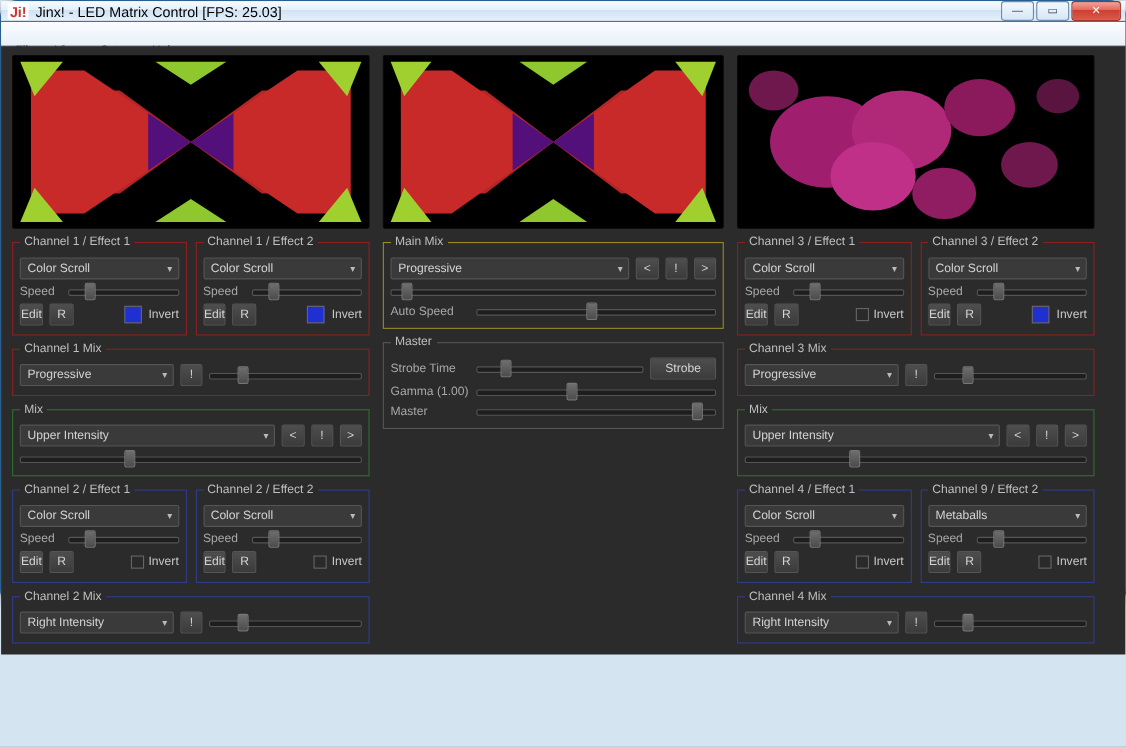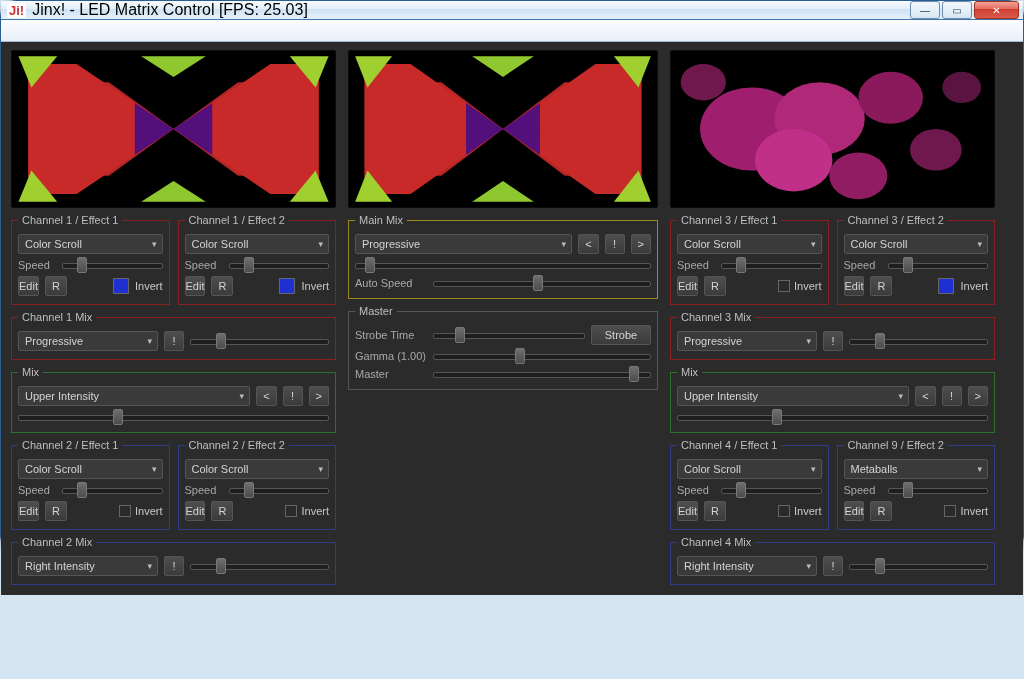--- a/index.html
+++ b/index.html
@@ -26,21 +26,21 @@
   background: linear-gradient(#f7fbff,#e4effa 45%,#cfe2f5 46%,#e6f1fb);
   border-bottom: 1px solid #3d74ab;
   display:flex; align-items:center;
   padding: 0 4px 0 6px;
 }
 .titlebar .logo {
   font-weight: bold; color: #c33; font-size: 13px;
   background:#fff; padding:0 2px; border-radius:2px;
   margin-right:6px;
 }
-.titlebar .title { color:#000; font-size:16px; flex:1;}
+.titlebar .title { color:#000; font-size:13px; flex:1;}
 .winbtns{display:flex;gap:2px;}
 .winbtn{
   width:30px;height:18px;border:1px solid #6b8db0;border-radius:3px;
   background: linear-gradient(#f3f8fd,#d7e7f5);
   display:flex;align-items:center;justify-content:center;
   color:#2b3d52;font-size:10px;cursor:pointer;
 }
 .winbtn.close{width:45px;background:linear-gradient(#f5a19a,#e2685b 45%,#cf3f30 46%,#d85b4d);border-color:#a03226;color:#fff;}
 
 

